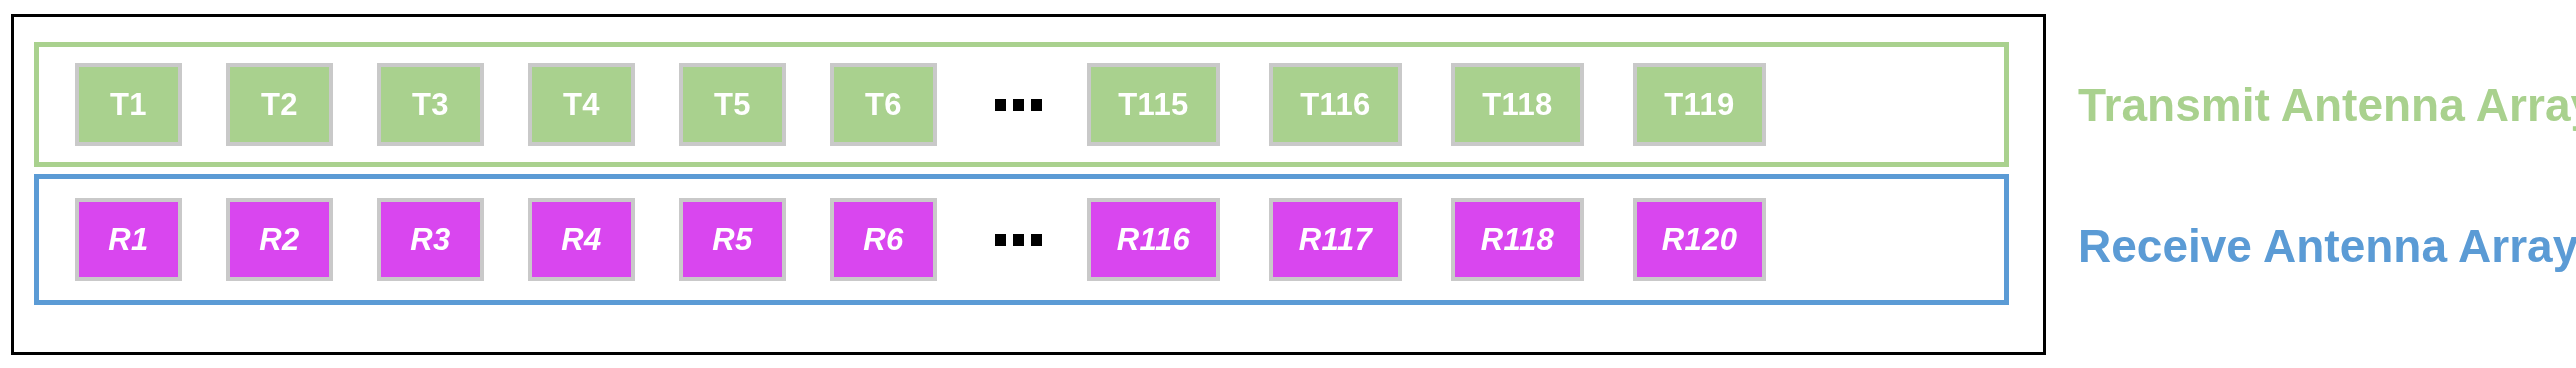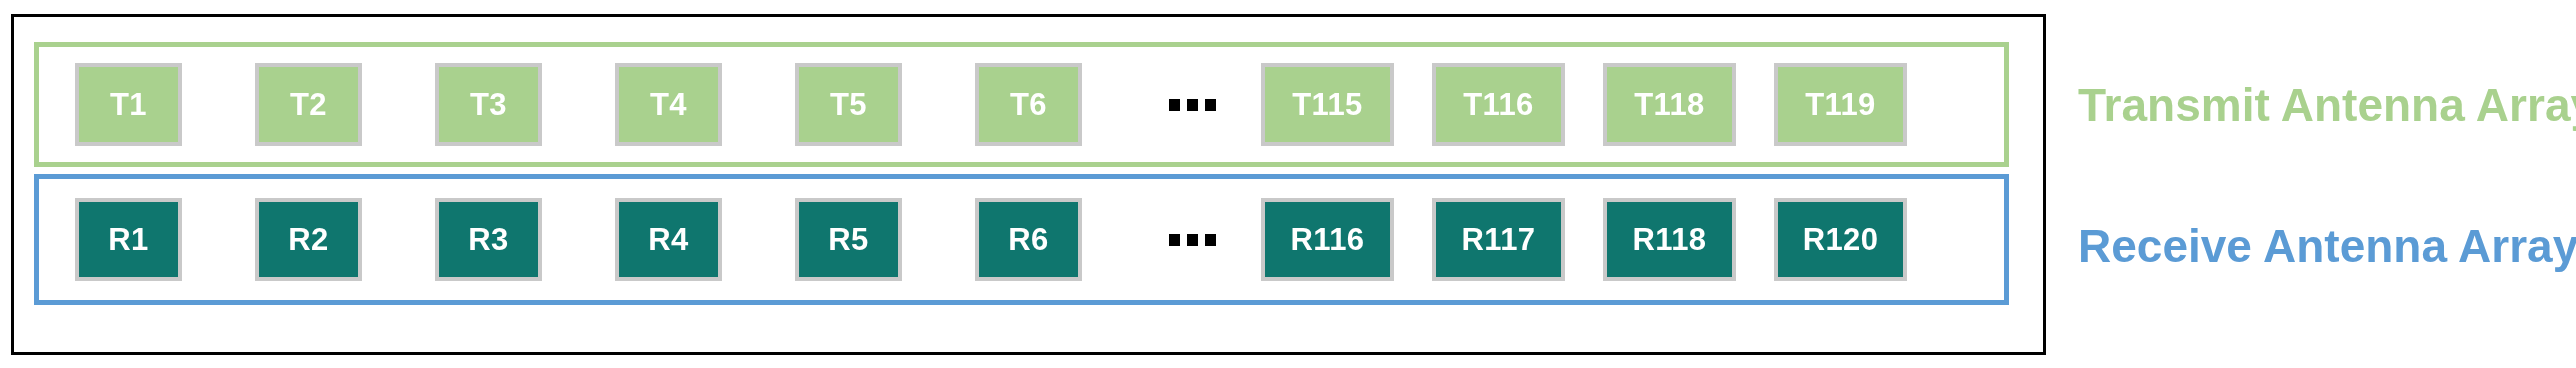--- a/index.html
+++ b/index.html
@@ -73,28 +73,28 @@
     height: 83px;
     display: flex;
     align-items: center;
     justify-content: center;
     color: #ffffff;
     font-weight: bold;
     font-size: 31px;
     line-height: 1;
     letter-spacing: 0.4px;
     flex: 0 0 auto;
-    margin-right: 73px;
+    margin-right: 44px;
     -webkit-font-smoothing: none;
   }
   .antenna-cell.narrow { width: 107px; }
-  .antenna-cell.wide   { width: 133px; margin-right: 38px; }
+  .antenna-cell.wide   { width: 133px; margin-right: 49px; }
 
   .tx-cell { background: #A9D18E; }
-  .rx-cell { background: #0f766e; }
+  .rx-cell { background: #d946ef; font-style: italic; }
 
   
   .ellipsis {
     flex: 0 0 auto;
     display: flex;
     align-items: center;
     height: 83px;
     margin-right: 45px;
     margin-left: 13.5px;
   }

